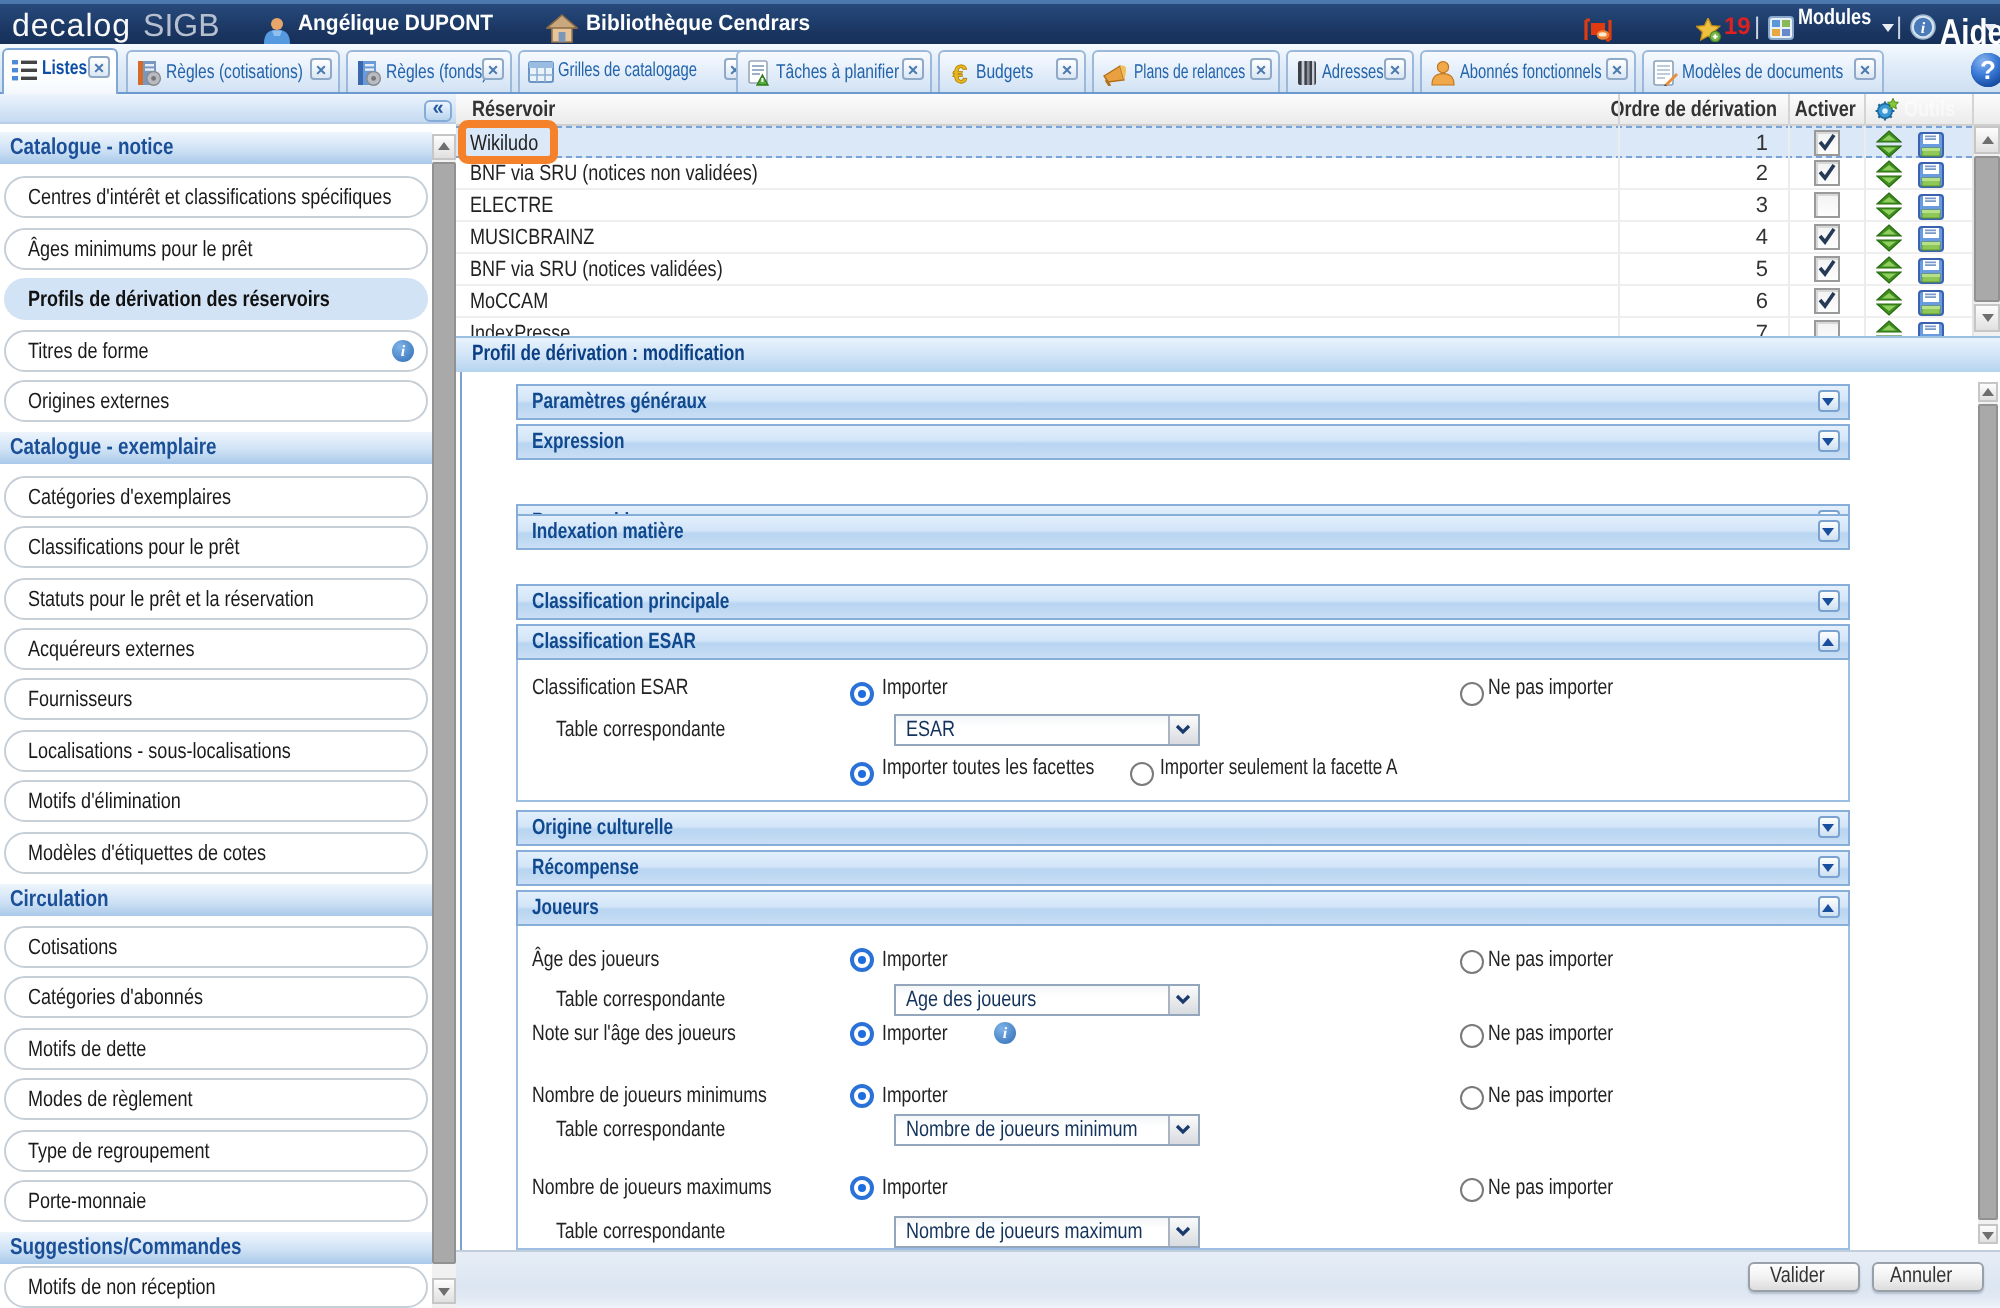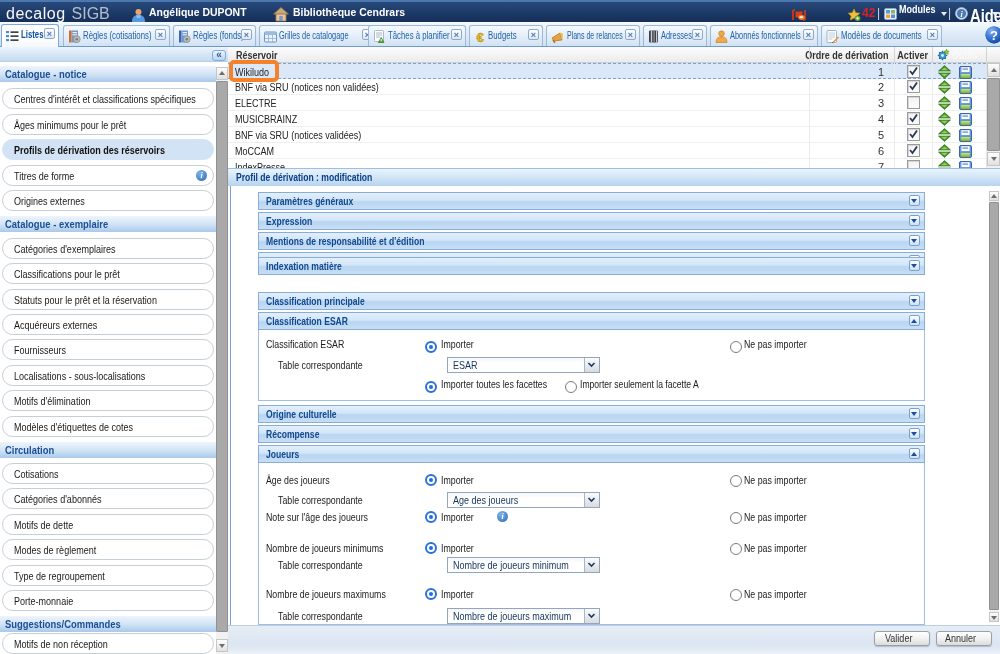--- a/index.html
+++ b/index.html
@@ -90,21 +90,21 @@
         <path d="M1 1 L1 11 M1 1 L3 1 M13 1 L13 11 M13 11 L11 11" stroke="#e03a10" stroke-width="1.6" fill="none"></path>
         <rect x="3.5" y="2.5" width="7" height="6" fill="#e03a10"></rect>
         <ellipse cx="9.5" cy="8.5" rx="3.2" ry="2.4" fill="#f08030"></ellipse>
         <ellipse cx="9.3" cy="8.2" rx="2" ry="1.1" fill="#ffe8d0"></ellipse>
       </svg>
     <svg class="abs" style="left:848px;top:7px" width="13" height="12" viewBox="0 0 13 12">
         <path d="M6 0 L7.7 3.8 L11.8 4.2 L8.8 7 L9.6 11 L6 9 L2.4 11 L3.2 7 L0.2 4.2 L4.3 3.8 Z" fill="#f0c040" stroke="#c89018" stroke-width="0.7"></path>
         <circle cx="9.6" cy="9.3" r="2.6" fill="#7ab648" stroke="#4a8a20" stroke-width="0.6"></circle>
         <path d="M8.4 9.3 H10.8 M9.6 8.1 V10.5" stroke="#fff" stroke-width="0.9"></path>
       </svg>
-    <div class="abs" style="left:862px;top:4px;color:#e02020;font-weight:bold;font-size:12px">42</div>
+    <div class="abs" style="left:862px;top:4px;color:#e02020;font-weight:bold;font-size:12px">19</div>
     <div class="abs sep" style="left:877px">|</div>
     <svg class="abs" style="left:884px;top:6px" width="13" height="12" viewBox="0 0 13 12">
         <rect x="0.5" y="0.5" width="12" height="11" rx="1.5" fill="#e8f0fa" stroke="#88a8cc" stroke-width="1"></rect>
         <rect x="2" y="2" width="4" height="3.5" fill="#5a98d8"></rect>
         <rect x="7" y="2" width="4" height="3.5" fill="#88b858"></rect>
         <rect x="2" y="6.5" width="4" height="3.5" fill="#e8a840"></rect>
         <rect x="7" y="6.5" width="4" height="3.5" fill="#6888c8"></rect>
       </svg>
     <div class="abs wt" style="left:899px;top:1px;font-size:11px"><span class="sq">Modules</span></div>
     <div class="abs caret" style="left:941px"></div>
@@ -404,23 +404,20 @@
     <div class="abs" style="left:1px;top:13px;width:42px;height:14px;border:4px solid #f5822a;border-radius:5px;z-index:5"></div>
   </div>
   <div id="profilbar" class="abs"><span class="sq78">Profil de dérivation : modification</span></div>
   <div id="panel" class="abs">
     <div class="acc abs" style="top:6px"><span class="sq78">Paramètres généraux</span><span class="accbtn">
           <i></i>
         </span></div>
     <div class="acc abs" style="top:26px"><span class="sq78">Expression</span><span class="accbtn">
           <i></i>
         </span></div>
-    <div class="acc abs" style="top:46px"><span class="sq78">Mentions de responsabilité et d'édition</span><span class="accbtn">
-          <i></i>
-        </span></div>
     <div class="acc abs" style="top:66px"><span class="sq78">Responsables</span><span class="accbtn">
           <i></i>
         </span></div>
     <div class="acc abs" style="top:71px"><span class="sq78">Indexation matière</span><span class="accbtn">
           <i></i>
         </span></div>
     <div class="acc abs" style="top:106px"><span class="sq78">Classification principale</span><span class="accbtn">
           <i></i>
         </span></div>
     <div class="acc abs" style="top:126px"><span class="sq78">Classification ESAR</span><span class="accbtn up">

